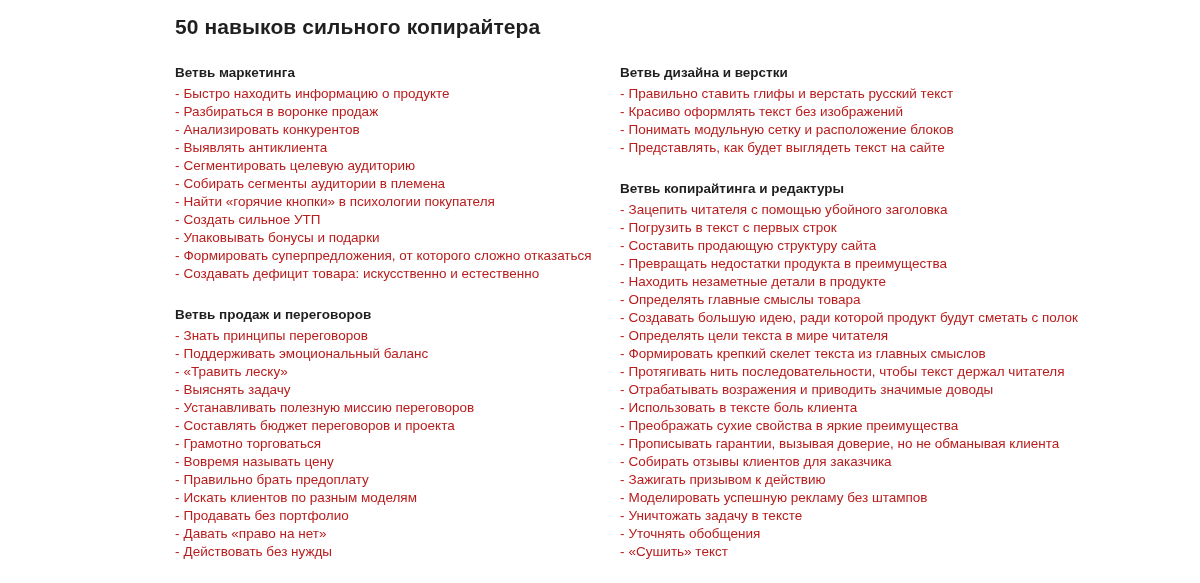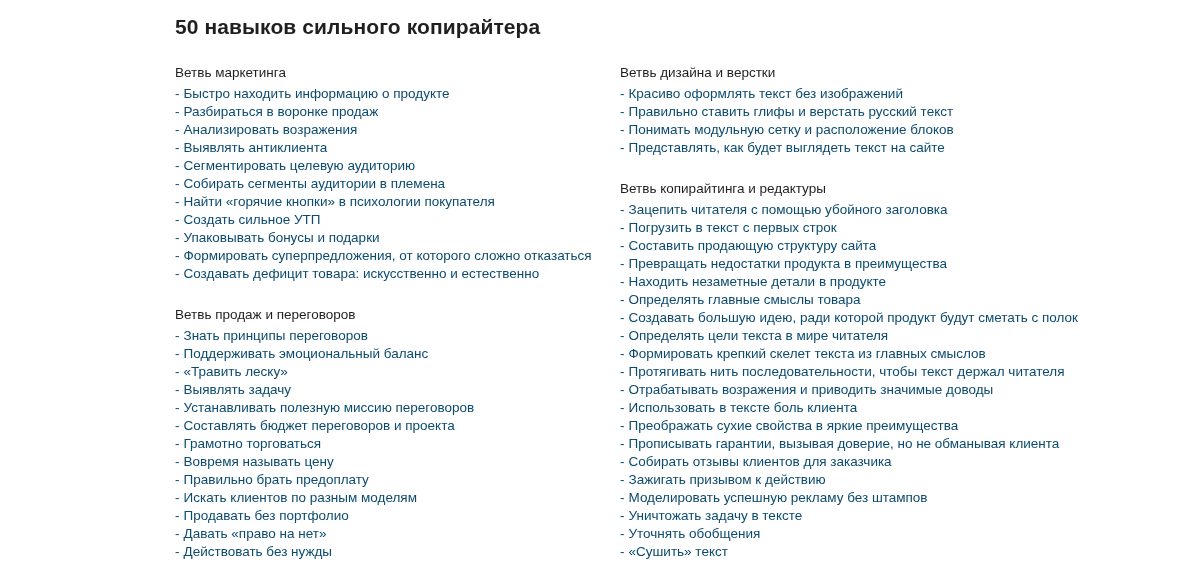--- a/index.html
+++ b/index.html
@@ -32,87 +32,87 @@
   .column {
     flex: 0 0 auto;
   }
   .column-left  { width: 445px; }
   .column-right { width: 560px; }
   .section + .section { margin-top: 24px; }
   .section-heading {
     margin: 0 0 4px 0;
     font-size: 13.5px;
     line-height: 16px;
-    font-weight: 400;
+    font-weight: 700;
     color: #1f1f1f;
   }
   .skill-list {
     list-style: none;
     margin: 0;
     padding: 0;
   }
   .skill-item {
     font-size: 13.5px;
     line-height: 18px;
-    color: #0c4a6e;
+    color: #b91c1c;
     white-space: nowrap;
   }
   .skill-item .marker {
     margin-right: 4px;
   }
 </style>
 </head>
 <body>
 
 <div class="page">
   <h1 class="page-title">50 навыков сильного копирайтера</h1>
 
   <div class="columns">
     <div class="column column-left">
         <section class="section">
           <h2 class="section-heading">Ветвь маркетинга</h2>
           <ul class="skill-list">
             <li class="skill-item"><span class="marker">-</span><span>Быстро находить информацию о продукте</span></li>
             <li class="skill-item"><span class="marker">-</span><span>Разбираться в воронке продаж</span></li>
-            <li class="skill-item"><span class="marker">-</span><span>Анализировать возражения</span></li>
+            <li class="skill-item"><span class="marker">-</span><span>Анализировать конкурентов</span></li>
             <li class="skill-item"><span class="marker">-</span><span>Выявлять антиклиента</span></li>
             <li class="skill-item"><span class="marker">-</span><span>Сегментировать целевую аудиторию</span></li>
             <li class="skill-item"><span class="marker">-</span><span>Собирать сегменты аудитории в племена</span></li>
             <li class="skill-item"><span class="marker">-</span><span>Найти «горячие кнопки» в психологии покупателя</span></li>
             <li class="skill-item"><span class="marker">-</span><span>Создать сильное УТП</span></li>
             <li class="skill-item"><span class="marker">-</span><span>Упаковывать бонусы и подарки</span></li>
             <li class="skill-item"><span class="marker">-</span><span>Формировать суперпредложения, от которого сложно отказаться</span></li>
             <li class="skill-item"><span class="marker">-</span><span>Создавать дефицит товара: искусственно и естественно</span></li>
           </ul>
         </section>
         <section class="section">
           <h2 class="section-heading">Ветвь продаж и переговоров</h2>
           <ul class="skill-list">
             <li class="skill-item"><span class="marker">-</span><span>Знать принципы переговоров</span></li>
             <li class="skill-item"><span class="marker">-</span><span>Поддерживать эмоциональный баланс</span></li>
             <li class="skill-item"><span class="marker">-</span><span>«Травить леску»</span></li>
-            <li class="skill-item"><span class="marker">-</span><span>Выявлять задачу</span></li>
+            <li class="skill-item"><span class="marker">-</span><span>Выяснять задачу</span></li>
             <li class="skill-item"><span class="marker">-</span><span>Устанавливать полезную миссию переговоров</span></li>
             <li class="skill-item"><span class="marker">-</span><span>Составлять бюджет переговоров и проекта</span></li>
             <li class="skill-item"><span class="marker">-</span><span>Грамотно торговаться</span></li>
             <li class="skill-item"><span class="marker">-</span><span>Вовремя называть цену</span></li>
             <li class="skill-item"><span class="marker">-</span><span>Правильно брать предоплату</span></li>
             <li class="skill-item"><span class="marker">-</span><span>Искать клиентов по разным моделям</span></li>
             <li class="skill-item"><span class="marker">-</span><span>Продавать без портфолио</span></li>
             <li class="skill-item"><span class="marker">-</span><span>Давать «право на нет»</span></li>
             <li class="skill-item"><span class="marker">-</span><span>Действовать без нужды</span></li>
           </ul>
         </section>
       </div>
     <div class="column column-right">
         <section class="section">
           <h2 class="section-heading">Ветвь дизайна и верстки</h2>
           <ul class="skill-list">
+            <li class="skill-item"><span class="marker">-</span><span>Правильно ставить глифы и верстать русский текст</span></li>
             <li class="skill-item"><span class="marker">-</span><span>Красиво оформлять текст без изображений</span></li>
-            <li class="skill-item"><span class="marker">-</span><span>Правильно ставить глифы и верстать русский текст</span></li>
             <li class="skill-item"><span class="marker">-</span><span>Понимать модульную сетку и расположение блоков</span></li>
             <li class="skill-item"><span class="marker">-</span><span>Представлять, как будет выглядеть текст на сайте</span></li>
           </ul>
         </section>
         <section class="section">
           <h2 class="section-heading">Ветвь копирайтинга и редактуры</h2>
           <ul class="skill-list">
             <li class="skill-item"><span class="marker">-</span><span>Зацепить читателя с помощью убойного заголовка</span></li>
             <li class="skill-item"><span class="marker">-</span><span>Погрузить в текст с первых строк</span></li>
             <li class="skill-item"><span class="marker">-</span><span>Составить продающую структуру сайта</span></li>

